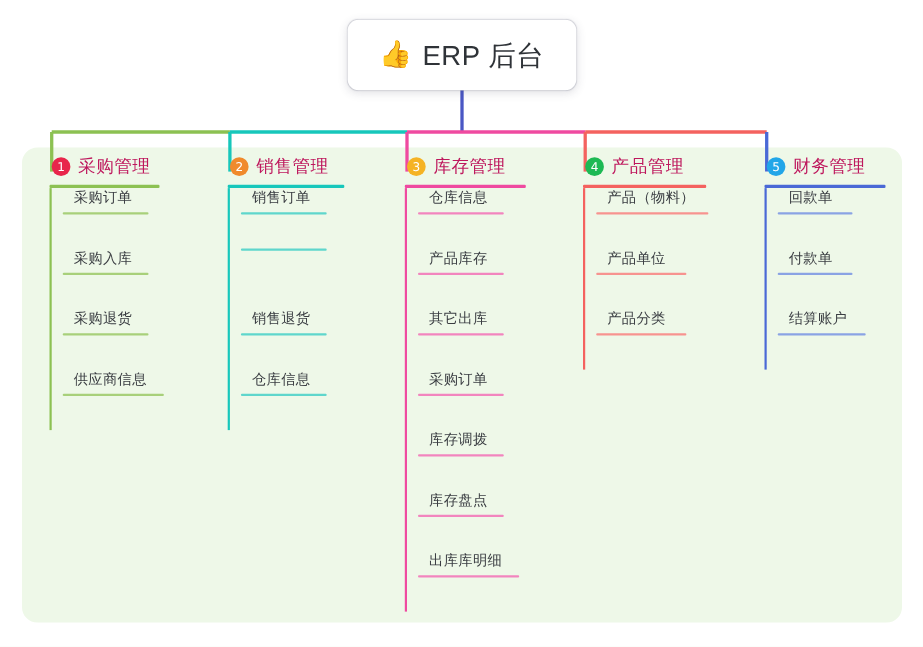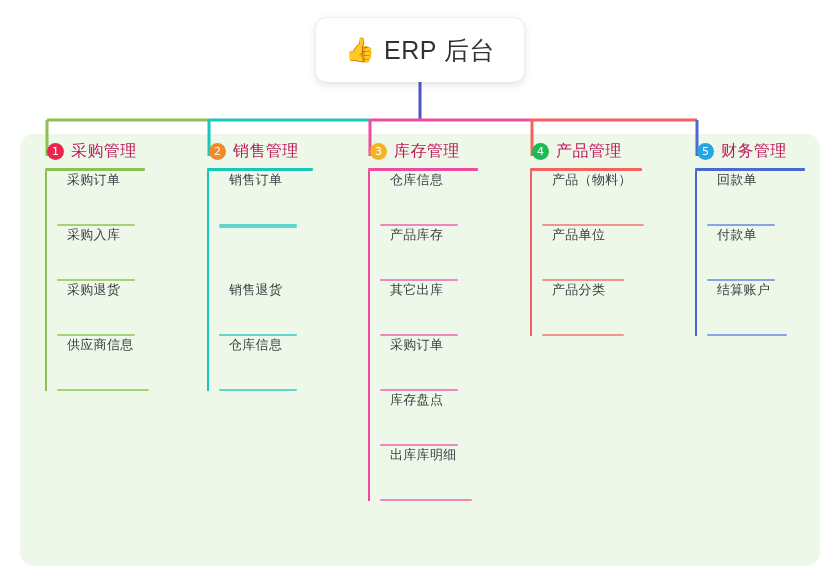--- a/index.html
+++ b/index.html
@@ -124,21 +124,21 @@
     left: 0;
     top: 0;
     bottom: 0;
     width: 2px;
   }
   .leaf {
     position: relative;
     height: 55px;
     display: flex;
     flex-direction: column;
-    justify-content: space-between;
+    justify-content: flex-start;
   }
   .leaf-label {
     font-size: 13px;
     color: #3a3d42;
     white-space: nowrap;
     padding: 0 6px 4px 10px;
     letter-spacing: 0.3px;
   }
   .leaf-rule {
     height: 2px;
@@ -240,20 +240,24 @@
           </div>
           <div class="leaf">
             <div class="leaf-label">其它出库</div>
             <div class="leaf-rule" style="width: 78px; background: rgb(242, 133, 190);"></div>
           </div>
           <div class="leaf">
             <div class="leaf-label">采购订单</div>
             <div class="leaf-rule" style="width: 78px; background: rgb(242, 133, 190);"></div>
           </div>
           <div class="leaf">
+            <div class="leaf-label">库存调拨</div>
+            <div class="leaf-rule" style="width: 78px; background: rgb(242, 133, 190);"></div>
+          </div>
+          <div class="leaf">
             <div class="leaf-label">库存盘点</div>
             <div class="leaf-rule" style="width: 78px; background: rgb(242, 133, 190);"></div>
           </div>
           <div class="leaf">
             <div class="leaf-label">出库库明细</div>
             <div class="leaf-rule" style="width: 92px; background: rgb(242, 133, 190);"></div>
           </div>
         </div>
       </div>
       <div class="column" style="left: 530px;">

